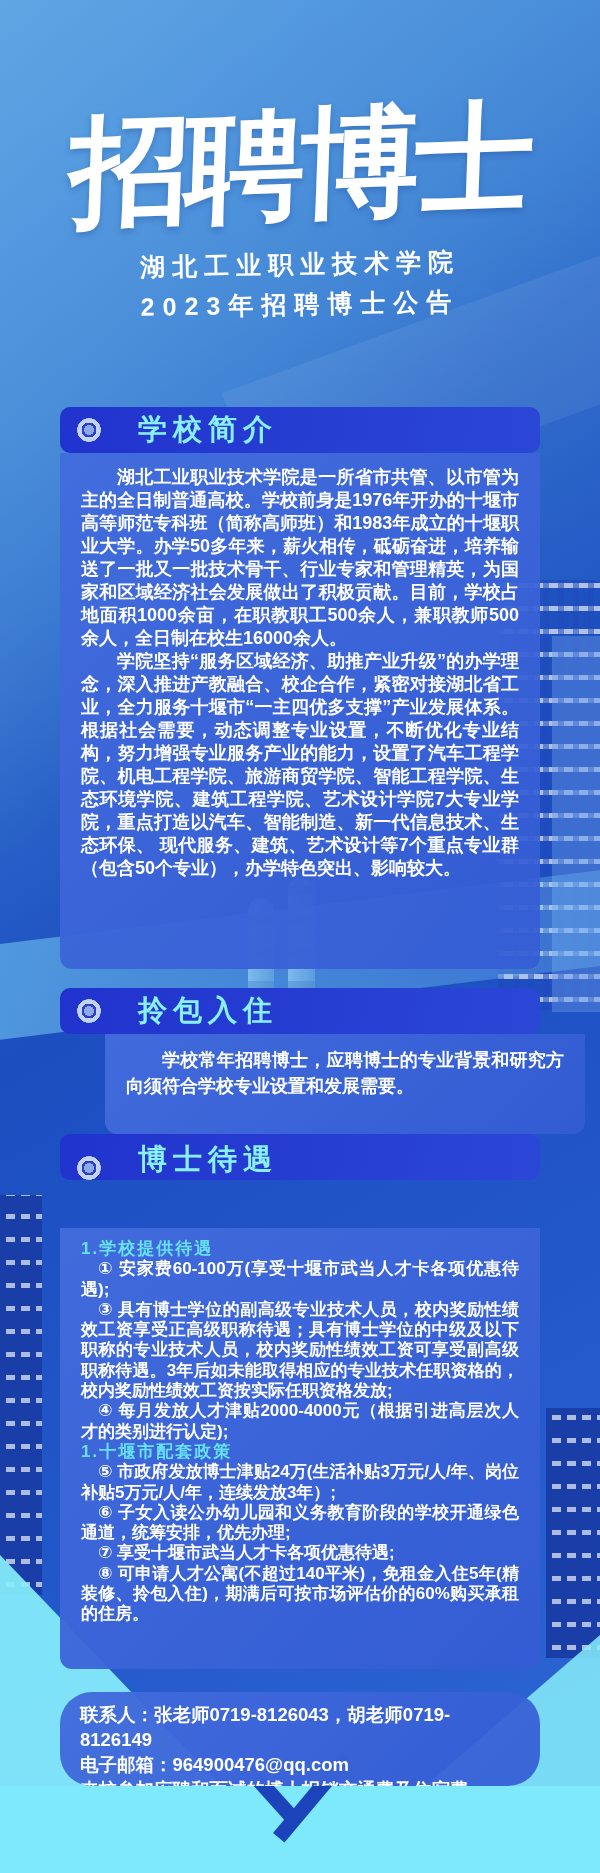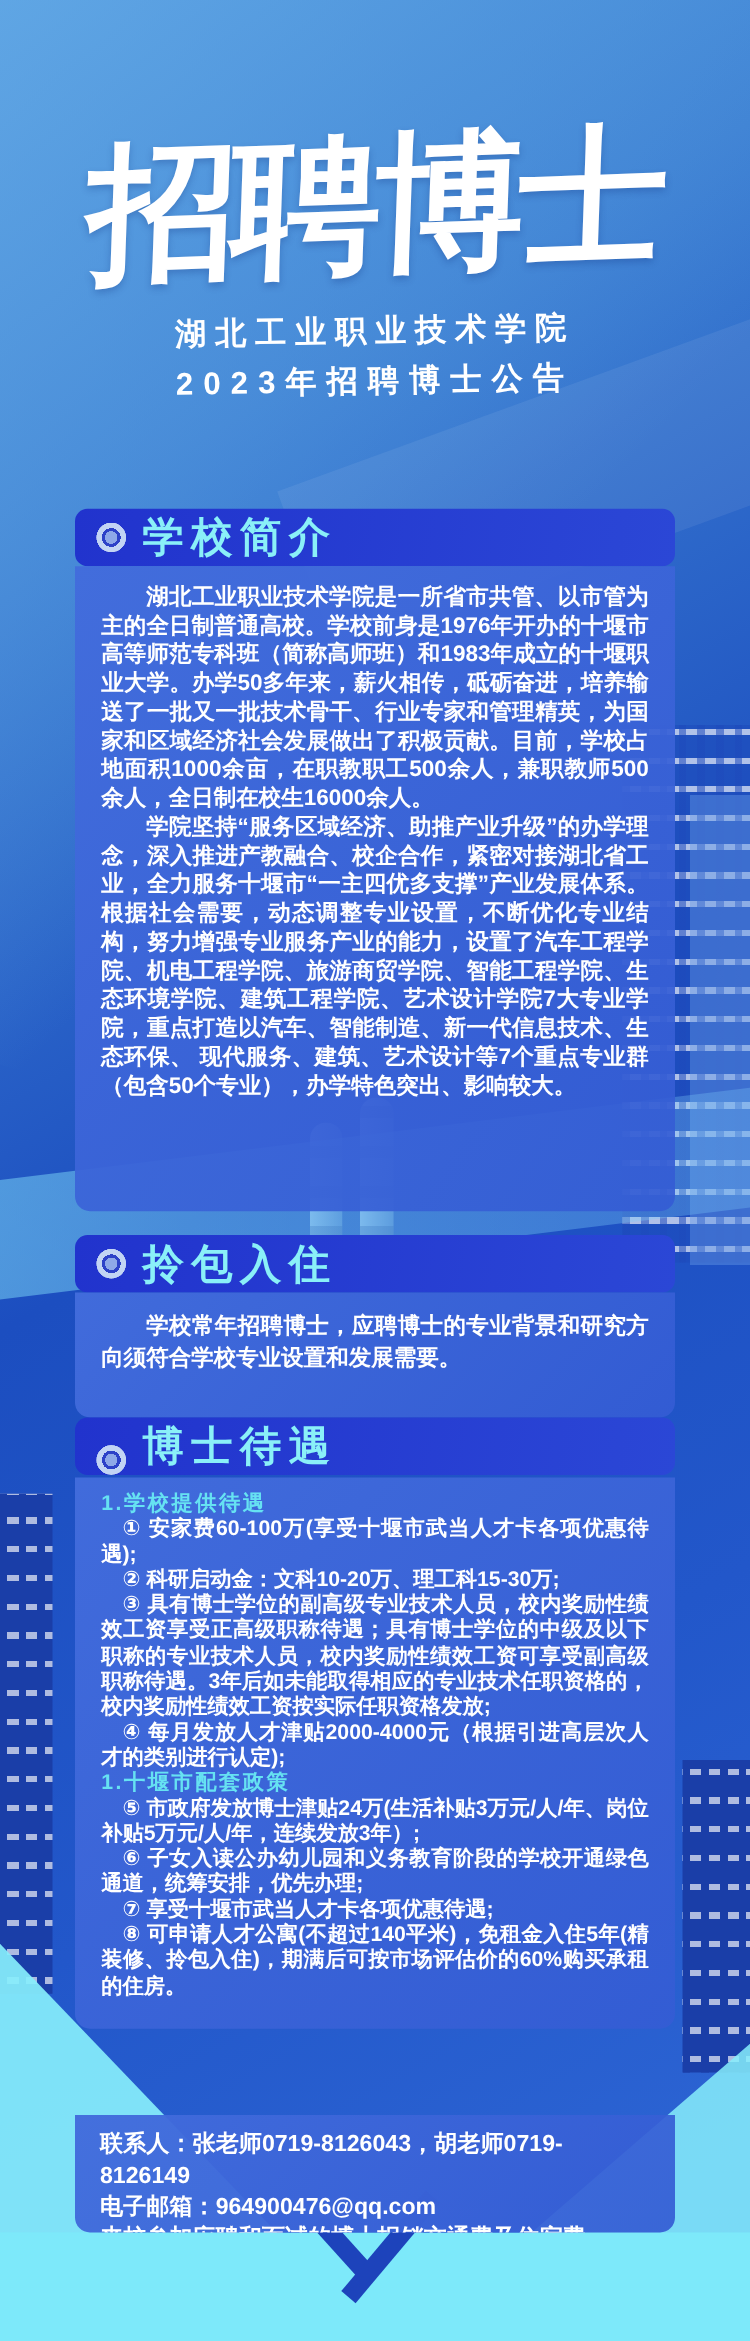--- a/index.html
+++ b/index.html
@@ -41,41 +41,41 @@
   .hero-title{margin-top:98px;font-size:120px;line-height:1.1;font-weight:900;letter-spacing:-5px;
     transform:rotate(-2deg) skewX(-4deg);text-shadow:0 3px 6px rgba(10,40,120,.25);}
   .hero-sub1{margin-top:18px;font-size:25px;font-weight:800;letter-spacing:7px;transform:rotate(-1deg);}
   .hero-sub2{margin-top:7px;font-size:25px;font-weight:800;letter-spacing:8px;transform:rotate(-1deg);}
   
   .sec-header{position:absolute;left:60px;width:480px;height:46px;z-index:3;
     display:flex;align-items:center;gap:13px;padding-left:17px;box-sizing:border-box;
     background:linear-gradient(100deg,#2133cd 0%,#2b47d6 100%);border-radius:10px;}
   .bullet{width:24px;height:24px;border-radius:50%;flex:0 0 24px;
     background:radial-gradient(circle,#8ea8e8 0 5px,#2d41c8 5px 7.5px,#c2d4f4 7.5px 12px,transparent 12px);}
-  .sec-title{font-size:33px;font-weight:800;color:#8af0f8;letter-spacing:6px;}
+  .sec-title{font-size:29px;font-weight:800;color:#8af0f8;letter-spacing:6px;margin-left:24px;}
   .sec-body{position:absolute;left:60px;width:480px;z-index:3;box-sizing:border-box;overflow:hidden;
     background:linear-gradient(135deg,rgba(66,108,220,.97),rgba(52,92,212,.92));
     border-radius:0 0 12px 12px;color:#fff;}
   .sec-body p{margin:0;}
   
   .body1{top:453px;height:516px;padding:13px 21px 12px;font-size:18px;line-height:23px;font-weight:600;
     text-align:justify;}
   .body1 p{text-indent:2em;}
   
   .body2{top:1034px;height:100px;padding:14px 21px 10px;font-size:18px;line-height:25.5px;font-weight:600;
-    text-align:justify;}
+    text-align:justify;margin-left:45px;}
   .body2 p{text-indent:2em;}
   
-  .body3{top:1182px;height:441px;padding:11px 21px 10px;font-size:17px;line-height:20.3px;font-weight:600;
+  .body3{top:1228px;height:441px;padding:11px 21px 10px;font-size:17px;line-height:20.3px;font-weight:600;
     text-align:justify;}
   .subhead{color:#66e2f2;font-weight:800;letter-spacing:2px;margin:0 0 4px;}
   .subhead2{margin-top:8px;}
   .body3 p.item{text-indent:1em;}
   
-  .body4{top:1692px;height:94px;padding:10px 20px 8px;font-size:18.5px;line-height:25px;font-weight:700;}
+  .body4{top:1692px;height:94px;padding:10px 20px 8px;font-size:18.5px;line-height:25px;font-weight:700;border-radius:32px;}
   .h1{top:407px;} .h2{top:988px;} .h3{top:1134px;align-items:flex-end;} .h4{top:1646px;}
 </style>
 </head>
 <body>
 
 <div class="poster">
 
   <div class="arc"></div>
   <div class="band-top"></div>
   <div class="bldg b-r1 win"></div>
@@ -114,21 +114,20 @@
     <p>学校常年招聘博士，应聘博士的专业背景和研究方向须符合学校专业设置和发展需要。</p>
   </div>
 
   <div class="sec-header h3">
     <span class="bullet"></span>
     <span class="sec-title">博士待遇</span>
   </div>
   <div class="sec-body body3">
     <p class="subhead">1.学校提供待遇</p>
     <p class="item">① 安家费60-100万(享受十堰市武当人才卡各项优惠待遇);</p>
-    <p class="item">② 科研启动金：文科10-20万、理工科15-30万;</p>
     <p class="item">③ 具有博士学位的副高级专业技术人员，校内奖励性绩效工资享受正高级职称待遇；具有博士学位的中级及以下职称的专业技术人员，校内奖励性绩效工资可享受副高级职称待遇。3年后如未能取得相应的专业技术任职资格的，校内奖励性绩效工资按实际任职资格发放;</p>
     <p class="item">④ 每月发放人才津贴2000-4000元（根据引进高层次人才的类别进行认定);</p>
     <p class="subhead subhead2">1.十堰市配套政策</p>
     <p class="item">⑤ 市政府发放博士津贴24万(生活补贴3万元/人/年、岗位补贴5万元/人/年，连续发放3年）;</p>
     <p class="item">⑥ 子女入读公办幼儿园和义务教育阶段的学校开通绿色通道，统筹安排，优先办理;</p>
     <p class="item">⑦ 享受十堰市武当人才卡各项优惠待遇;</p>
     <p class="item">⑧ 可申请人才公寓(不超过140平米)，免租金入住5年(精装修、拎包入住)，期满后可按市场评估价的60%购买承租的住房。</p>
   </div>
 
   <div class="sec-body body4">

